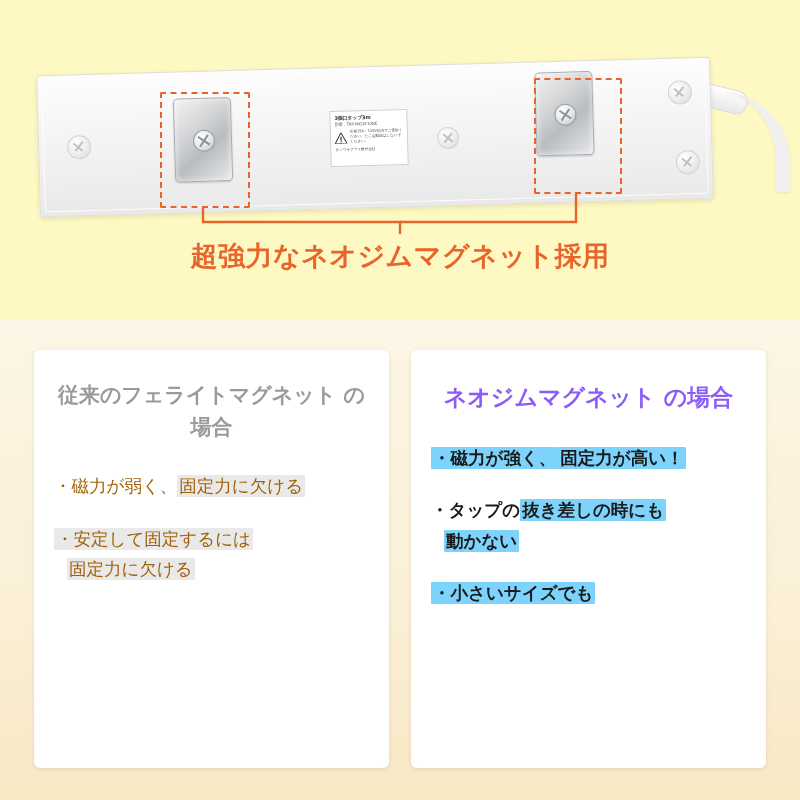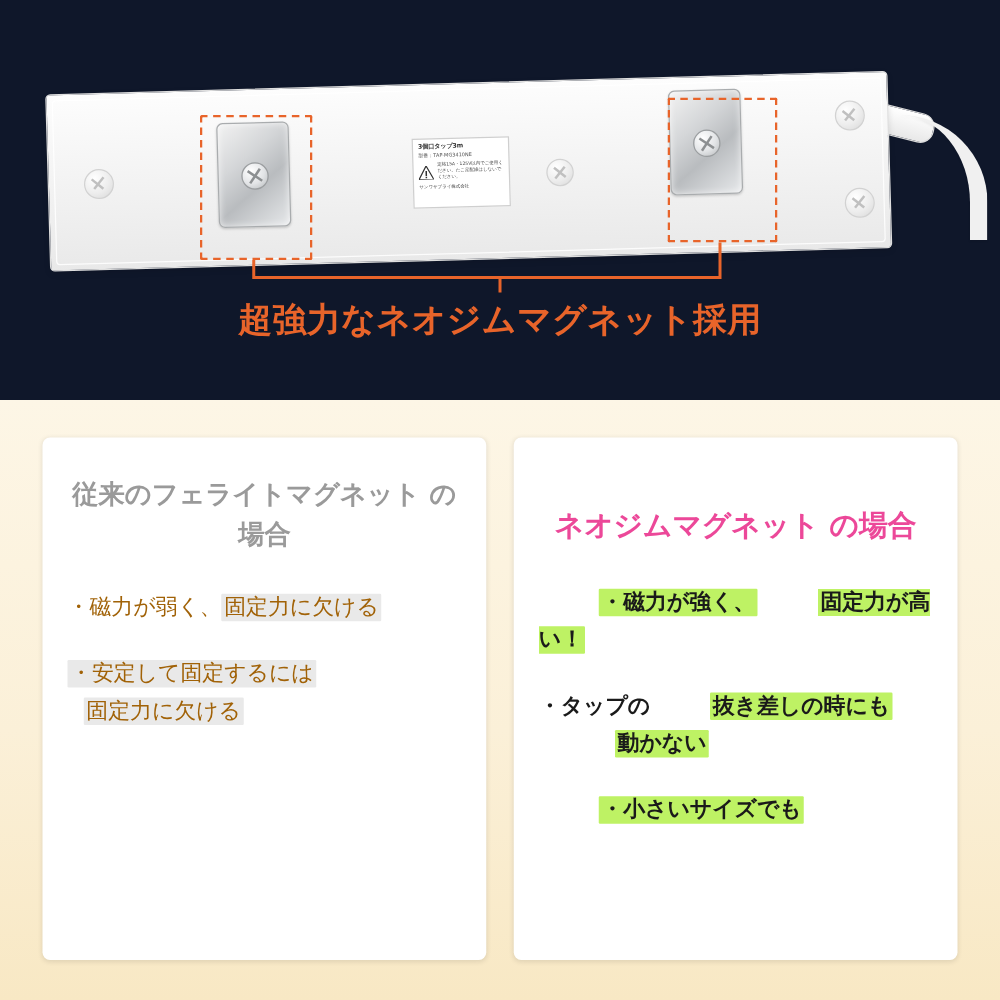--- a/index.html
+++ b/index.html
@@ -17,21 +17,21 @@
     position: relative;
     width: 800px;
     height: 800px;
   }
 
   
   .top-section {
     position: relative;
     width: 800px;
     height: 320px;
-    background: #0f172a;
+    background: #fef9c3;
   }
 
   .product-wrap {
     position: absolute;
     left: 0;
     top: 26px;
     width: 800px;
     height: 175px;
   }
 
@@ -304,46 +304,44 @@
   .card-title {
     text-align: center;
     font-weight: bold;
     line-height: 1.5;
   }
   .card-title.left {
     color: #9a9a9a;
     font-size: 21px;
   }
   .card-title.right {
-    color: #ec4899;
+    color: #8b5cf6;
     font-size: 23px;
-    margin-top: 24px;
   }
   .bullets {
     margin-top: 28px;
   }
   .bullet {
     font-size: 17.5px;
     line-height: 1.75;
     margin-bottom: 22px;
   }
   .bullet.left-b { color: #a16207; }
   .bullet.right-b { color: #1a1a1a; font-weight: bold; }
   .bullet .ln { display: block; }
   .bullet .ln.indent { padding-left: 13px; }
   .hl-grey {
     background: #e9e9e9;
     padding: 1px 2px;
     border-radius: 1px;
   }
   .hl-yellow {
-    background: #bef264;
+    background: #7dd3fc;
     padding: 1px 2px;
     border-radius: 1px;
-    margin-left: 48px;
   }
 </style>
 </head>
 <body>
 
 <div class="page">
 
   <div class="top-section">
 
     <div class="product-wrap">

